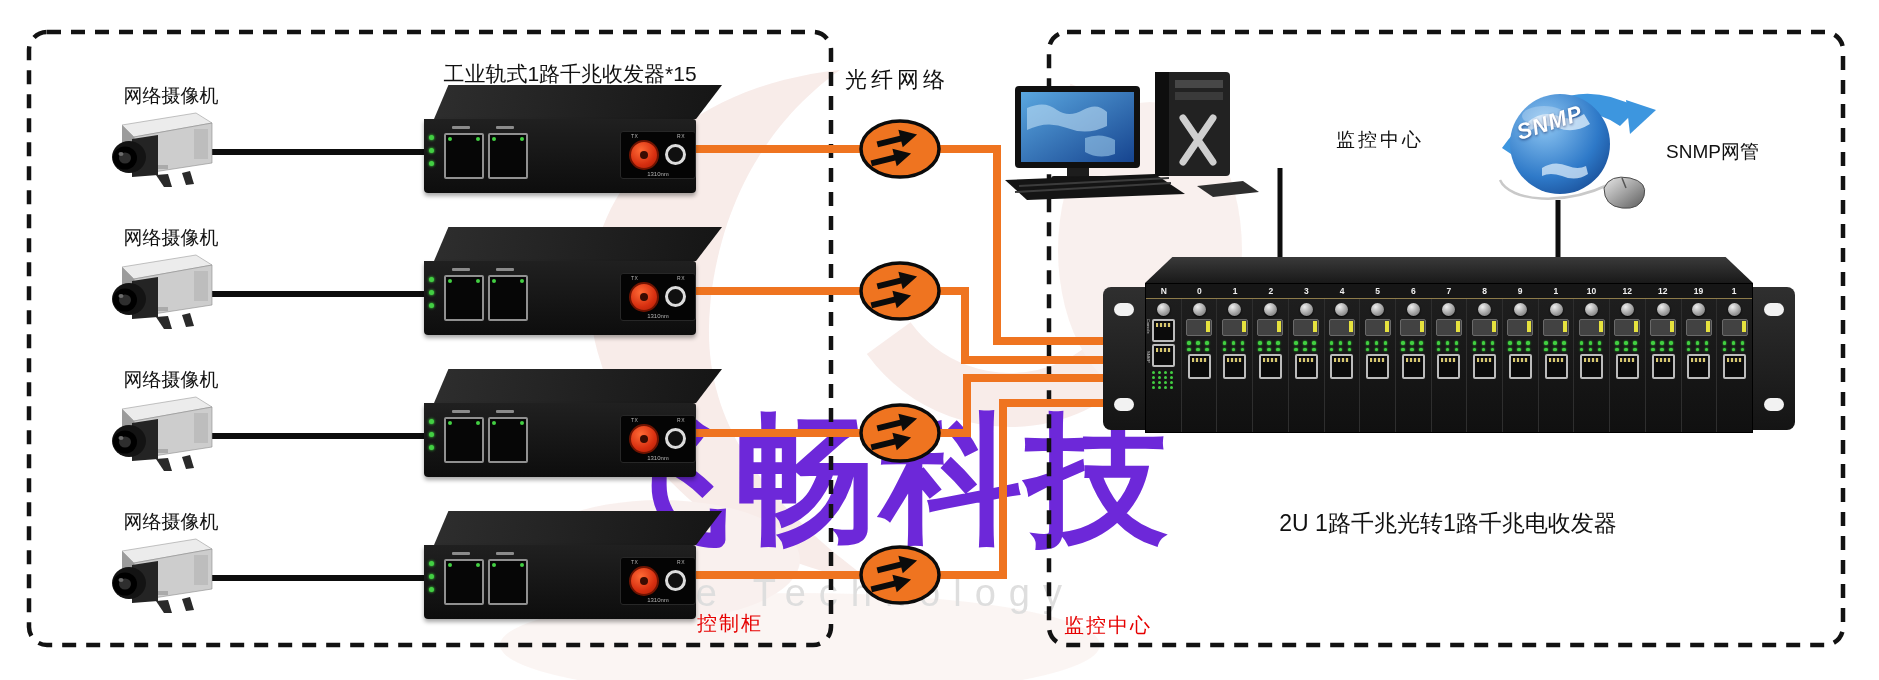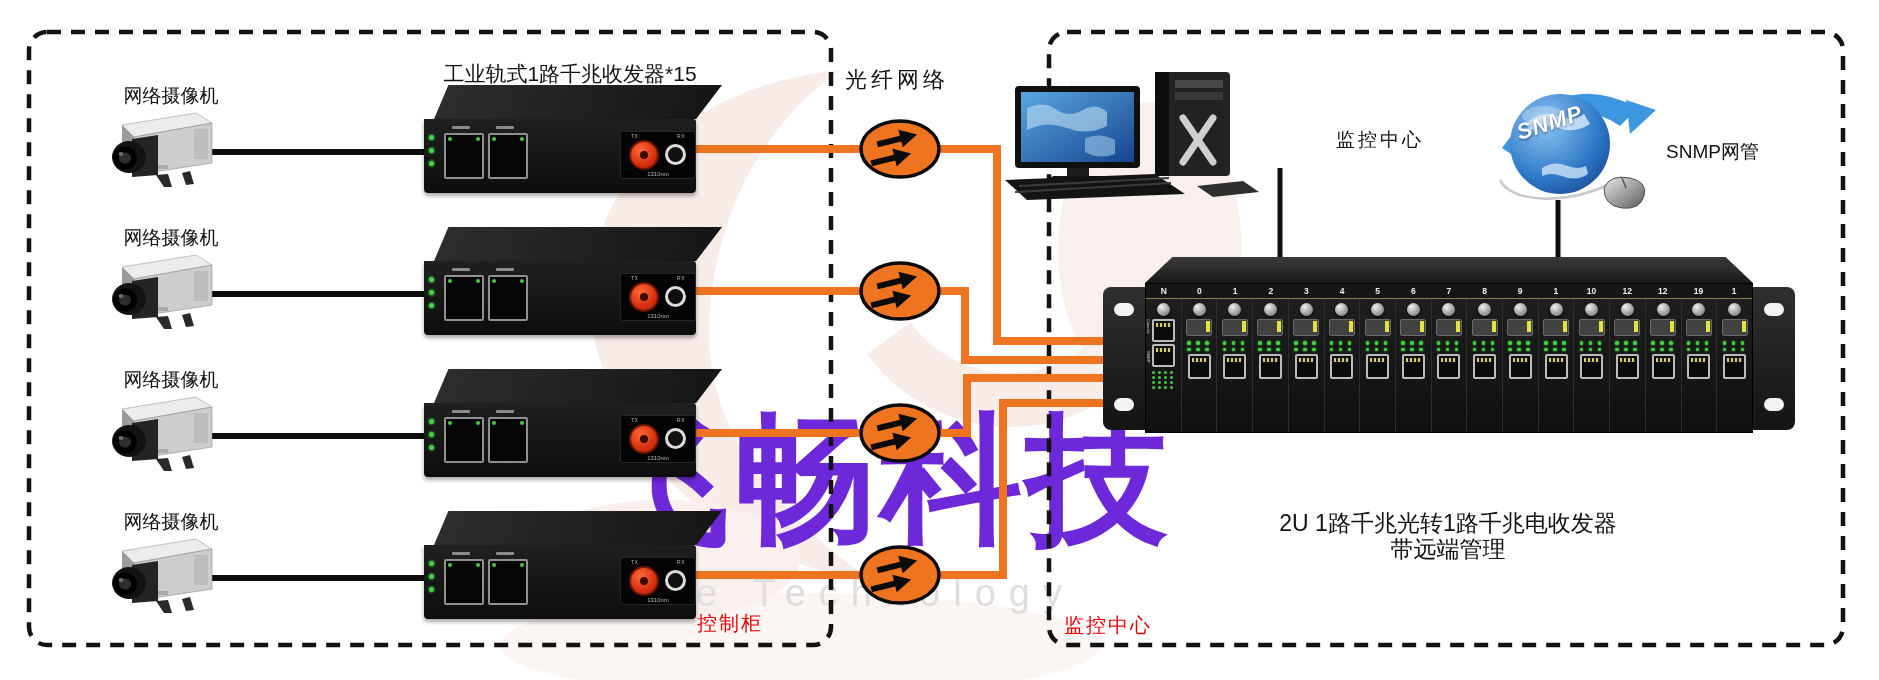--- a/index.html
+++ b/index.html
@@ -219,21 +219,20 @@
 
 <div class="abs lbl lbl-monitor">监控中心</div>
 <div class="abs lbl lbl-snmp">SNMP网管</div>
 <div class="abs lbl globe-word">SNMP</div>
 
 <div class="abs lbl lbl-red" style="left:697px;top:610px">控制柜</div>
 <div class="abs lbl lbl-red" style="left:1064px;top:612px">监控中心</div>
 
 <div class="abs rack-caption">
   <div>2U 1路千兆光转1路千兆电收发器</div>
-  <div>带远端管理</div>
 </div>
 
 <div class="abs tsv" style="top:85px">
   <div class="top"></div>
   <div class="body">
     <div class="leds">
         <i></i>
         <i></i>
         <i></i>
       </div>

